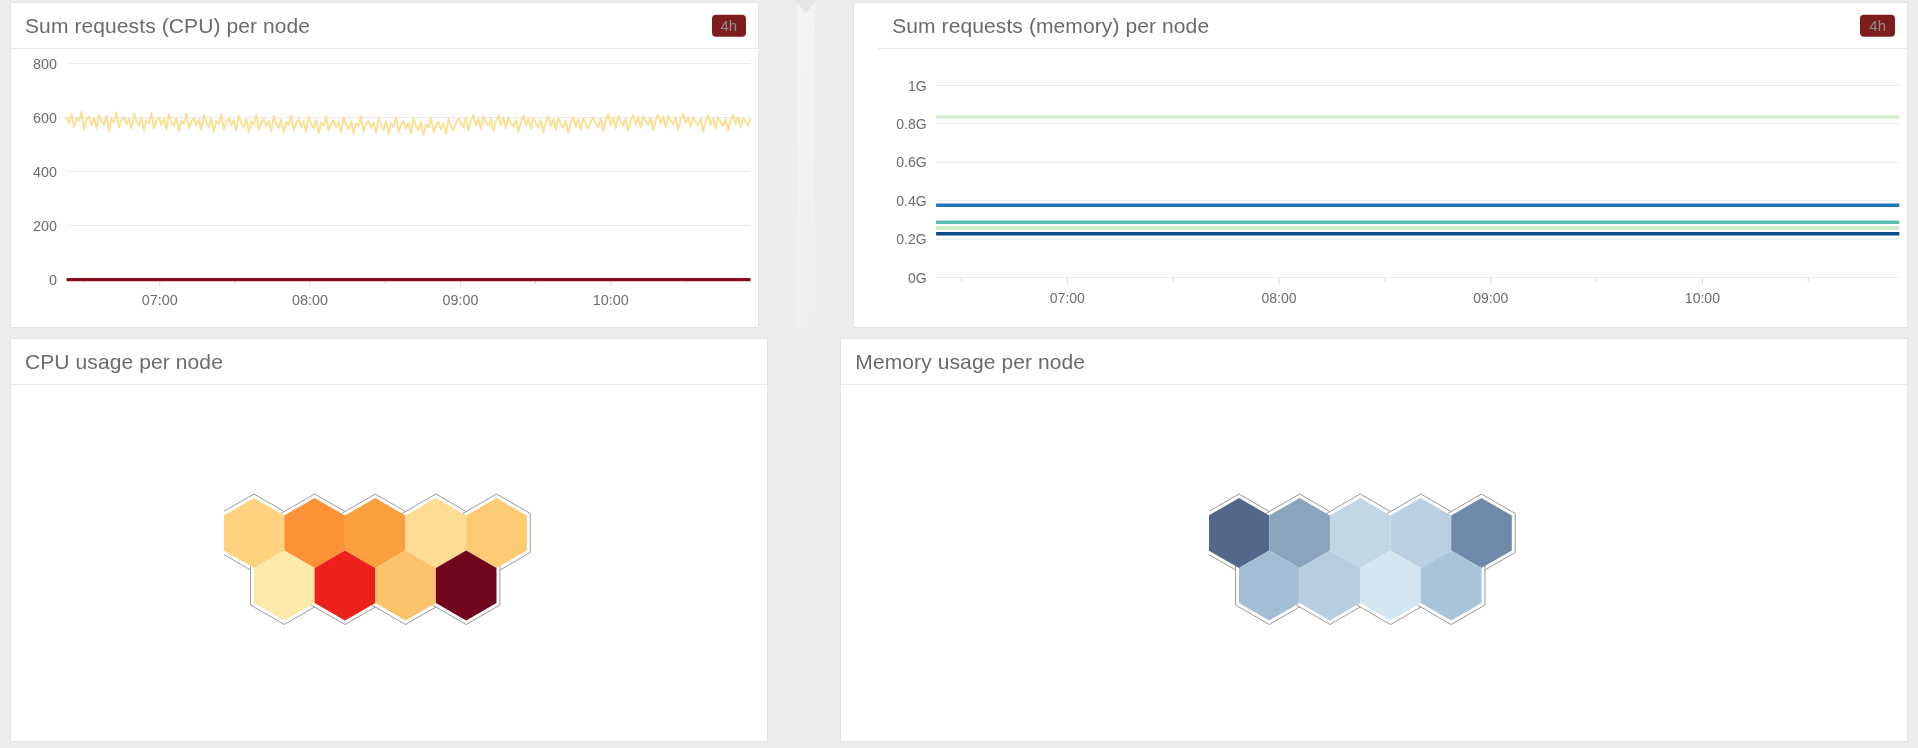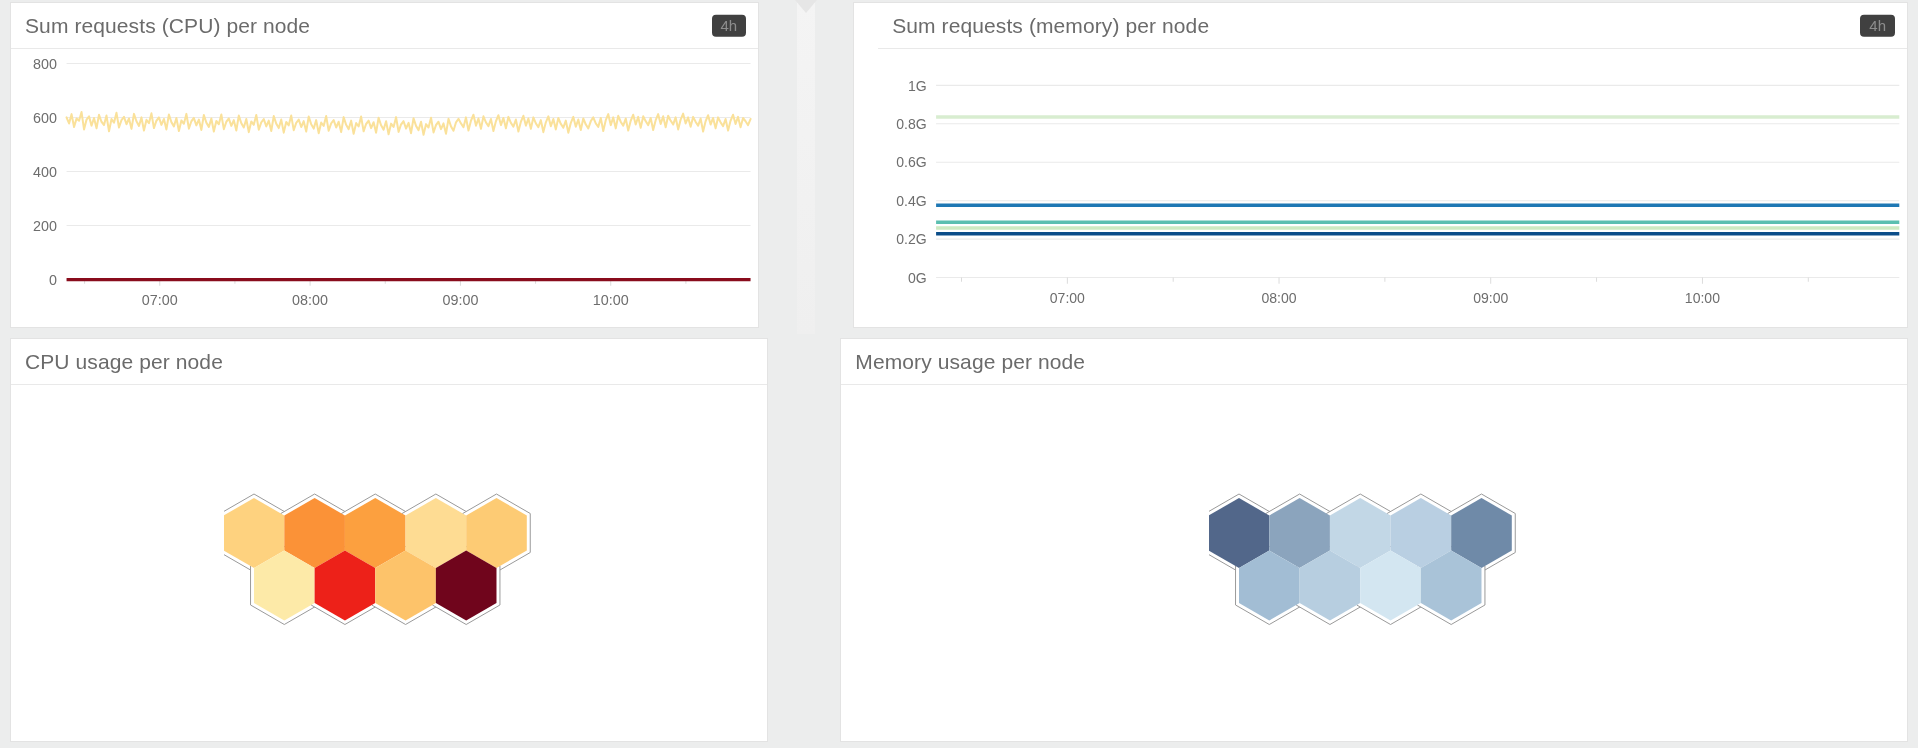--- a/index.html
+++ b/index.html
@@ -49,21 +49,21 @@
     font-size:21px;
     color:#6b6b6b;
     font-weight:400;
     letter-spacing:.1px;
     white-space:nowrap;
   }
   .badge{
     position:absolute;
     right:12px;top:50%;
     transform:translateY(-50%);
-    background:#404040;
+    background:#7f1d1d;
     color:#8d8d8d;
     font-size:15px;
     border-radius:4px;
     padding:3px 9px;
     line-height:1.1;
   }
 
   .panel-body{position:relative;width:100%;height:calc(100% - 46px);}
 
   

